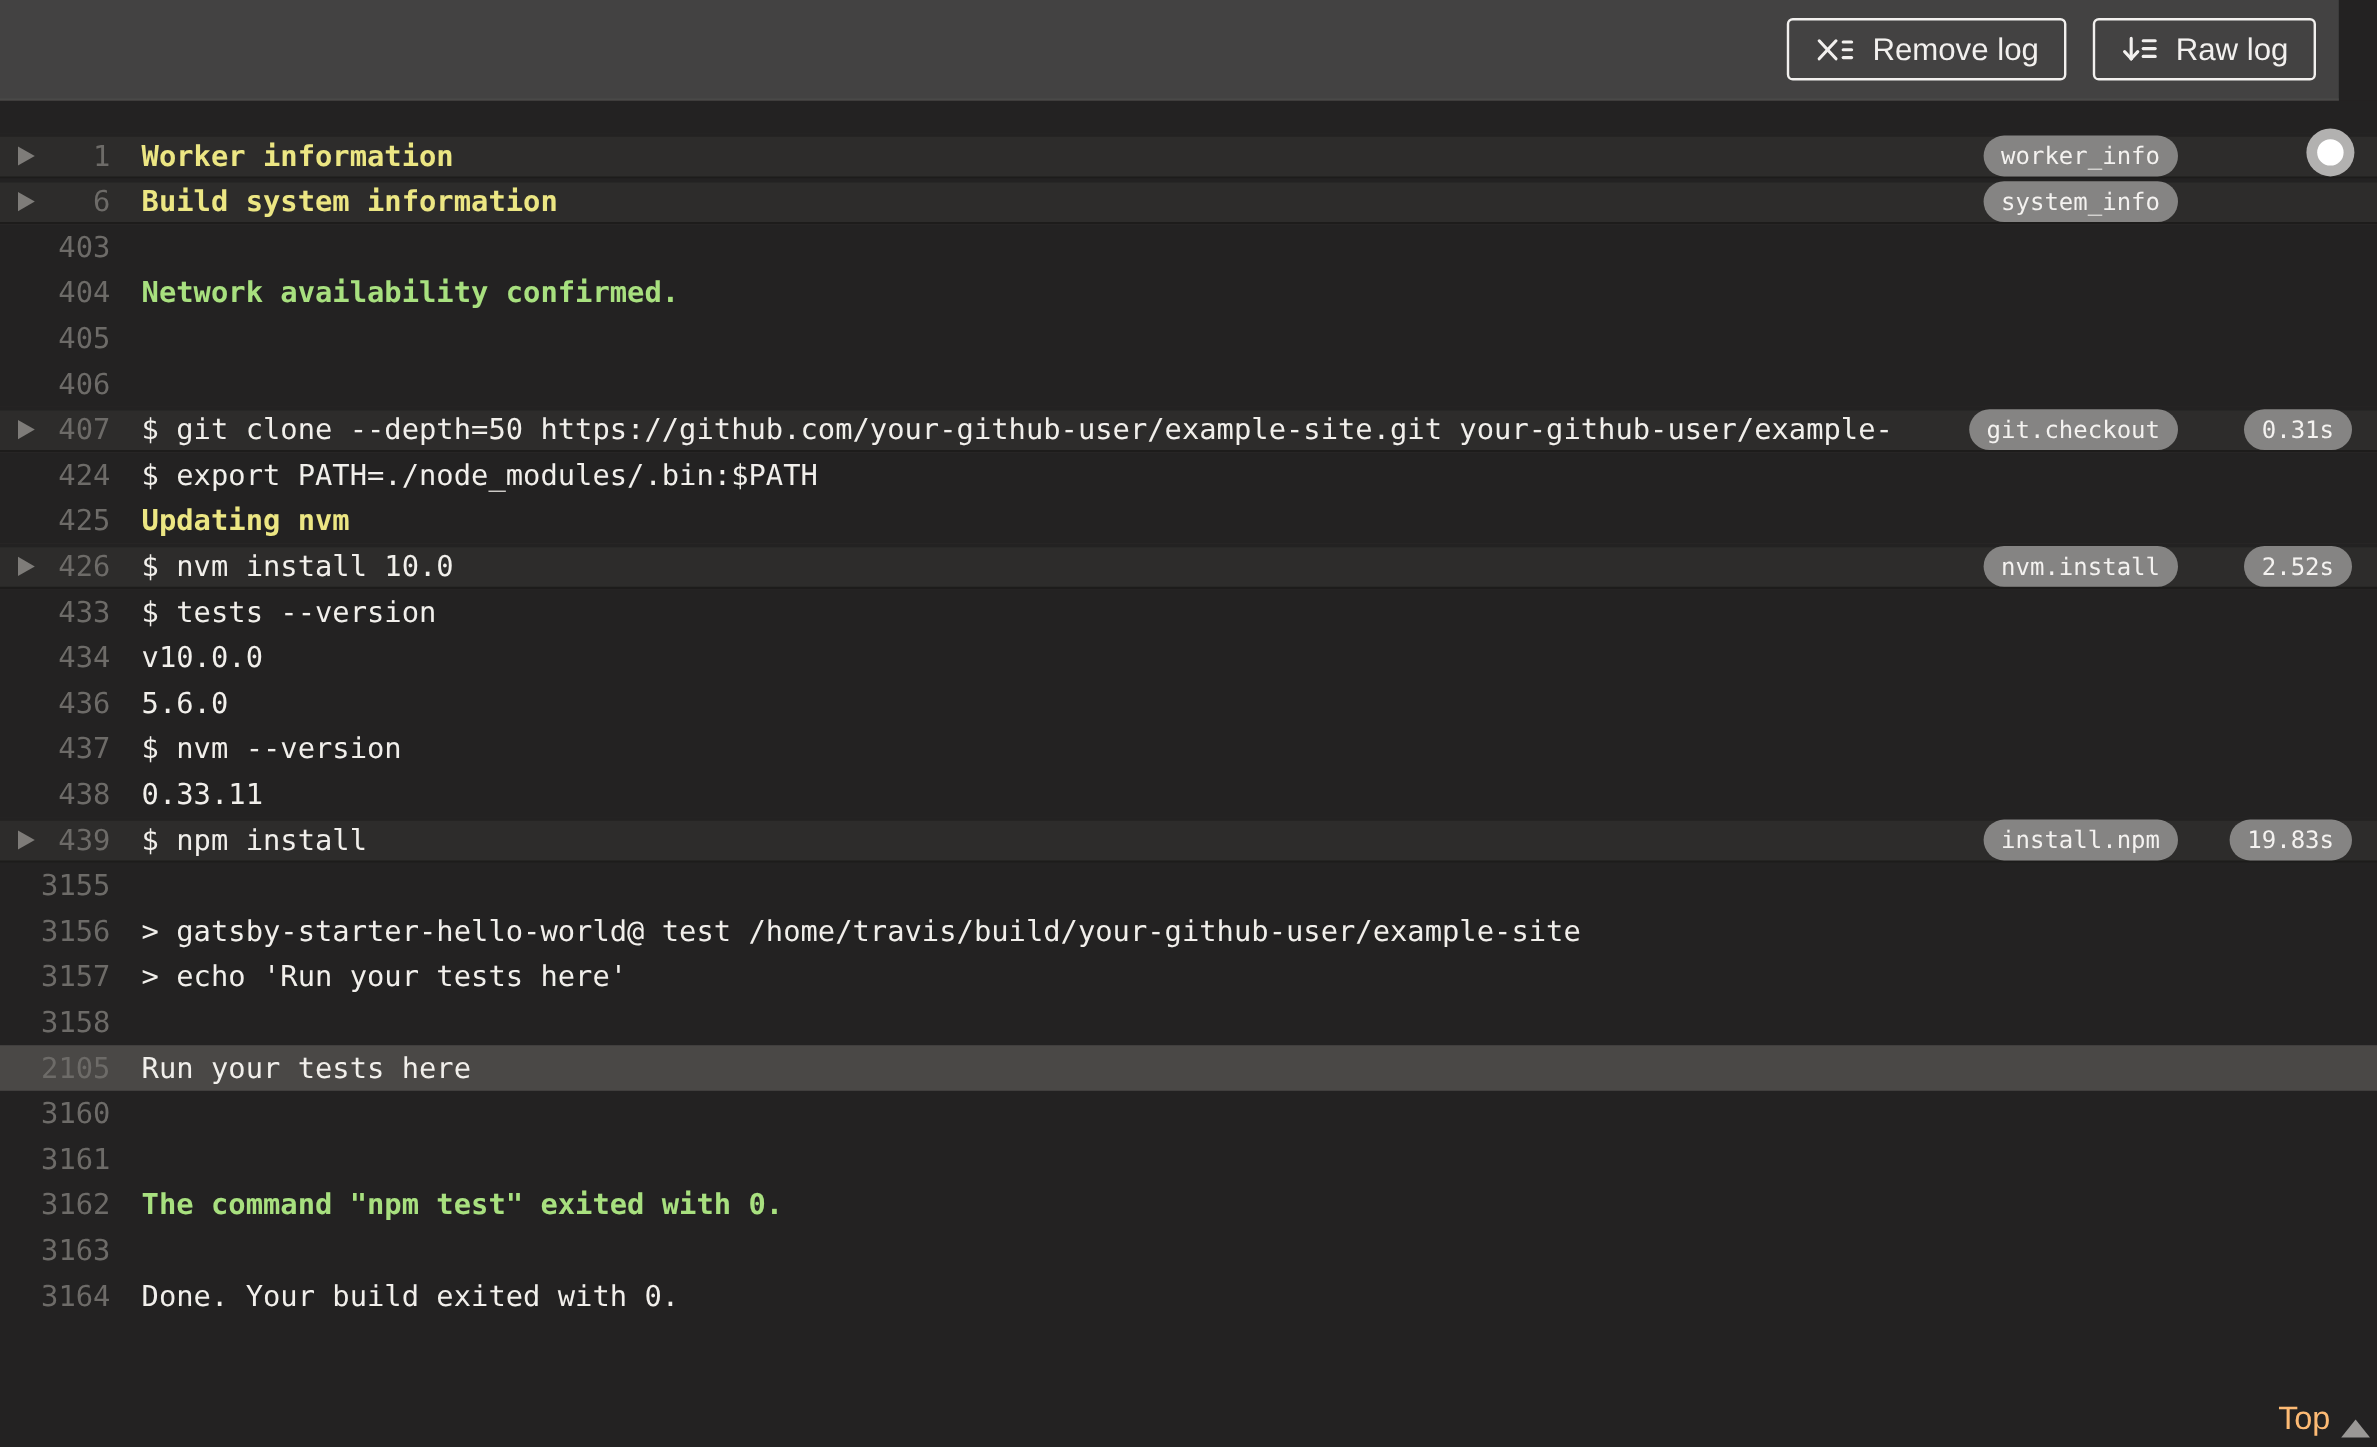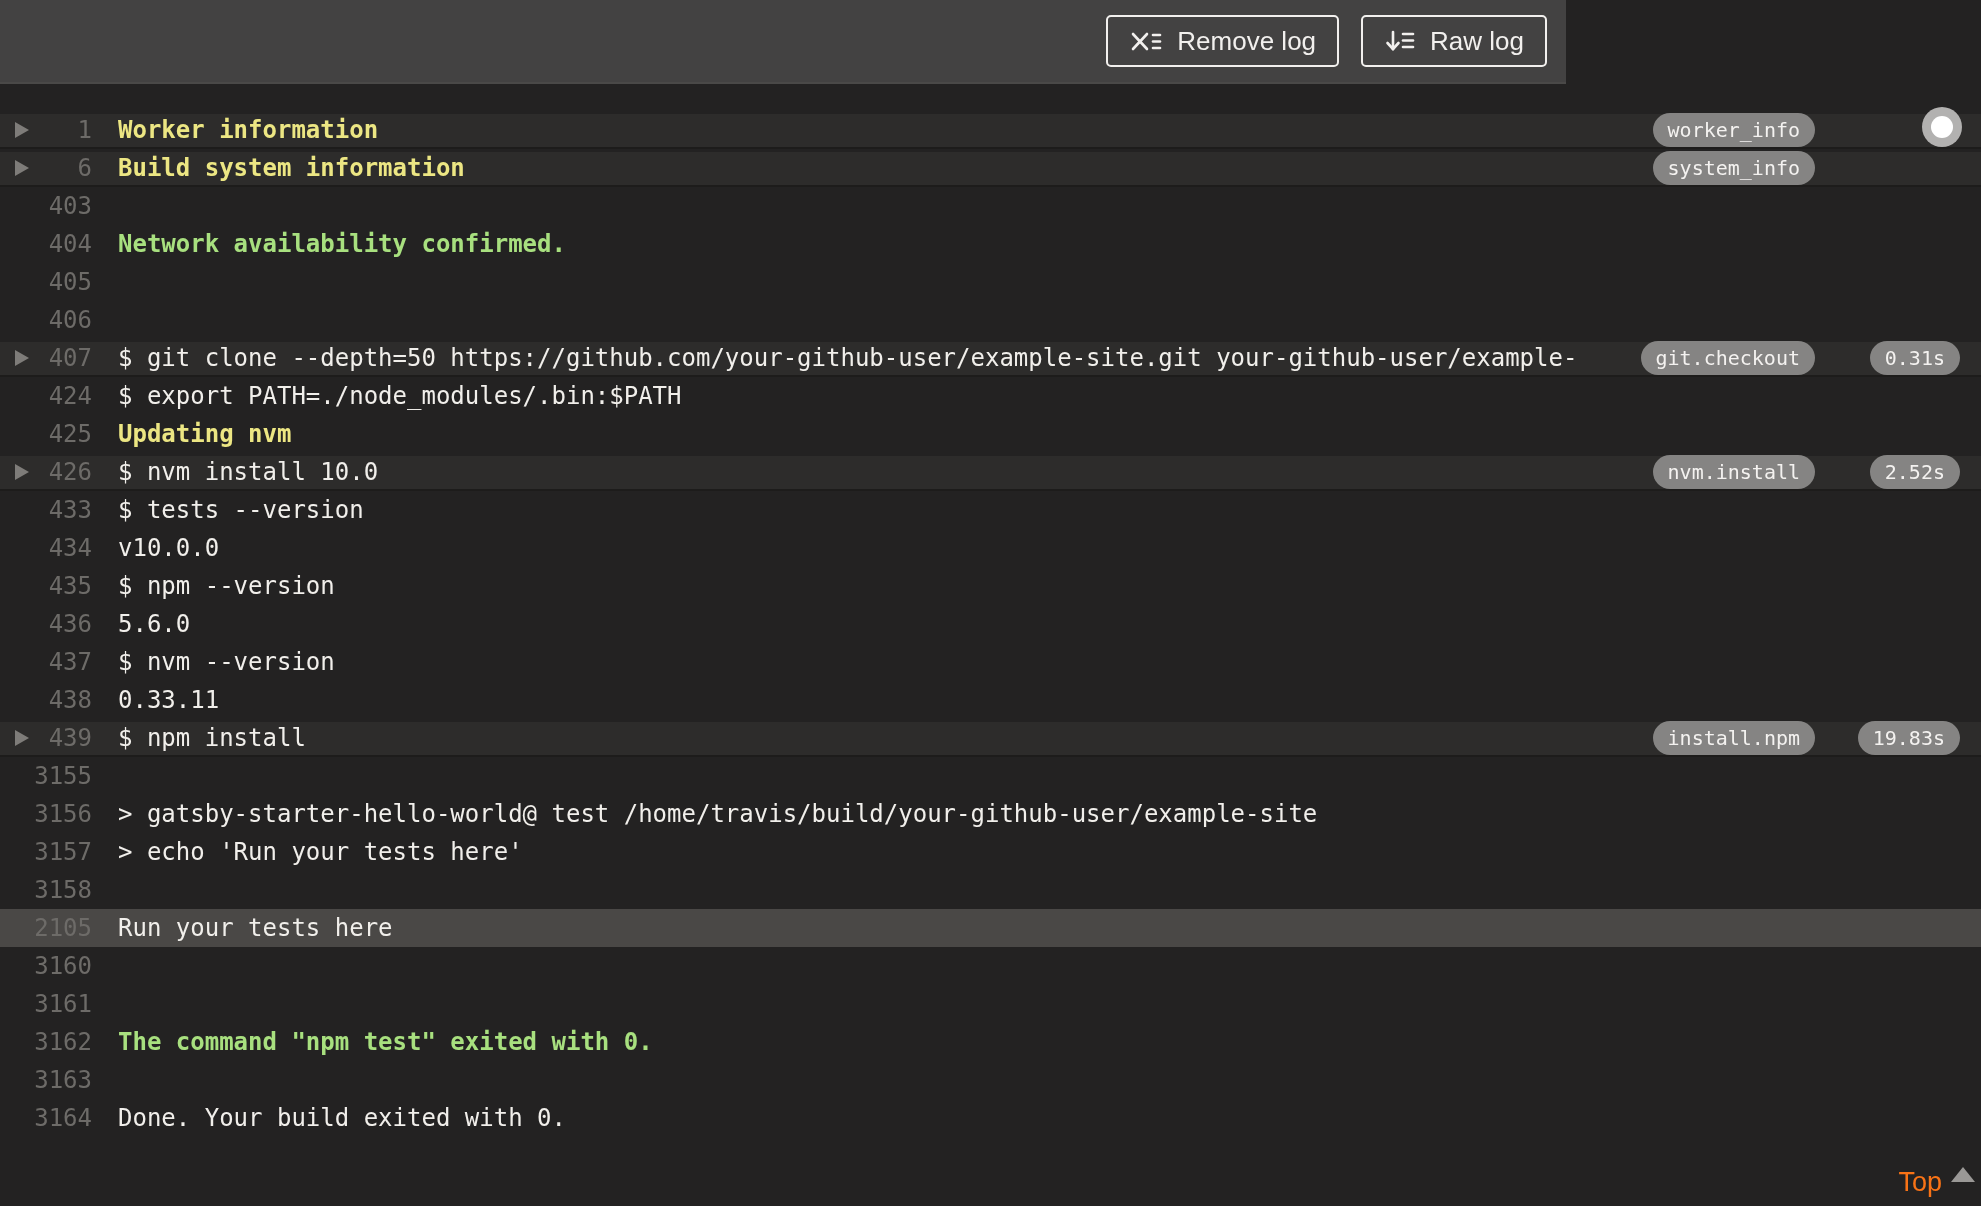--- a/index.html
+++ b/index.html
@@ -3,21 +3,21 @@
 <meta charset="utf-8">
 <style>
   html,body{margin:0;padding:0;}
   body{
     width:1981px;height:1206px;position:relative;overflow:hidden;
     background:#232222;
     font-family:"DejaVu Sans Mono",monospace;
   }
   
   .topbar{
-    position:absolute;top:0;left:0;width:1566px;height:84px;
+    position:absolute;top:0;left:0;width:1949px;height:84px;
     background:#434242;
     display:flex;justify-content:flex-end;align-items:center;
     gap:22px;padding-right:19px;box-sizing:border-box;
     border-bottom:2px solid #4a4948;
   }
   .tb-btn{
     display:flex;align-items:center;gap:14px;
     height:52px;padding:0 21px;
     background:transparent;
     border:2px solid #f2f0ee;border-radius:5px;
@@ -68,22 +68,22 @@
     position:absolute;left:1922px;top:107px;width:40px;height:40px;
     border-radius:50%;background:#b2b1b0;cursor:pointer;
   }
   .knob .dot{
     position:absolute;left:9px;top:9px;width:22px;height:22px;
     border-radius:50%;background:#ffffff;
   }
   
   .toplink{
     position:absolute;right:6px;bottom:8px;
-    display:flex;align-items:flex-start;gap:9px;
-    color:#f97316;font-family:"Liberation Sans",sans-serif;font-size:27px;
+    display:flex;align-items:flex-end;gap:9px;
+    color:#fdba74;font-family:"Liberation Sans",sans-serif;font-size:27px;
     text-decoration:none;cursor:pointer;
   }
   .toplink .tri{
     width:0;height:0;
     border-left:12px solid transparent;
     border-right:12px solid transparent;
     border-bottom:15px solid #9a9896;
   }
 </style>
 </head>
@@ -123,21 +123,20 @@
     <div class="row"><a class="num">403</a><span class=""></span></div>
     <div class="row"><a class="num">404</a><span class="t-success">Network availability confirmed.</span></div>
     <div class="row"><a class="num">405</a><span class=""></span></div>
     <div class="row"><a class="num">406</a><span class=""></span></div>
     <div class="row fold"><span class="arrow"></span><a class="num">407</a><span class="">$ git clone --depth=50 https://github.com/your-github-user/example-site.git your-github-user/example-</span><span class="pill tag">git.checkout</span><span class="pill time">0.31s</span></div>
     <div class="row"><a class="num">424</a><span class="">$ export PATH=./node_modules/.bin:$PATH</span></div>
     <div class="row"><a class="num">425</a><span class="t-warn">Updating nvm</span></div>
     <div class="row fold"><span class="arrow"></span><a class="num">426</a><span class="">$ nvm install 10.0</span><span class="pill tag">nvm.install</span><span class="pill time">2.52s</span></div>
     <div class="row"><a class="num">433</a><span class="">$ tests --version</span></div>
     <div class="row"><a class="num">434</a><span class="">v10.0.0</span></div>
-    <div class="row"><a class="num">435</a><span class="">$ npm --version</span></div>
     <div class="row"><a class="num">436</a><span class="">5.6.0</span></div>
     <div class="row"><a class="num">437</a><span class="">$ nvm --version</span></div>
     <div class="row"><a class="num">438</a><span class="">0.33.11</span></div>
     <div class="row fold"><span class="arrow"></span><a class="num">439</a><span class="">$ npm install</span><span class="pill tag">install.npm</span><span class="pill time">19.83s</span></div>
     <div class="row"><a class="num">3155</a><span class=""></span></div>
     <div class="row"><a class="num">3156</a><span class="">&gt; gatsby-starter-hello-world@ test /home/travis/build/your-github-user/example-site</span></div>
     <div class="row"><a class="num">3157</a><span class="">&gt; echo 'Run your tests here'</span></div>
     <div class="row"><a class="num">3158</a><span class=""></span></div>
     <div class="row hl"><a class="num">2105</a><span class="">Run your tests here</span></div>
     <div class="row"><a class="num">3160</a><span class=""></span></div>

